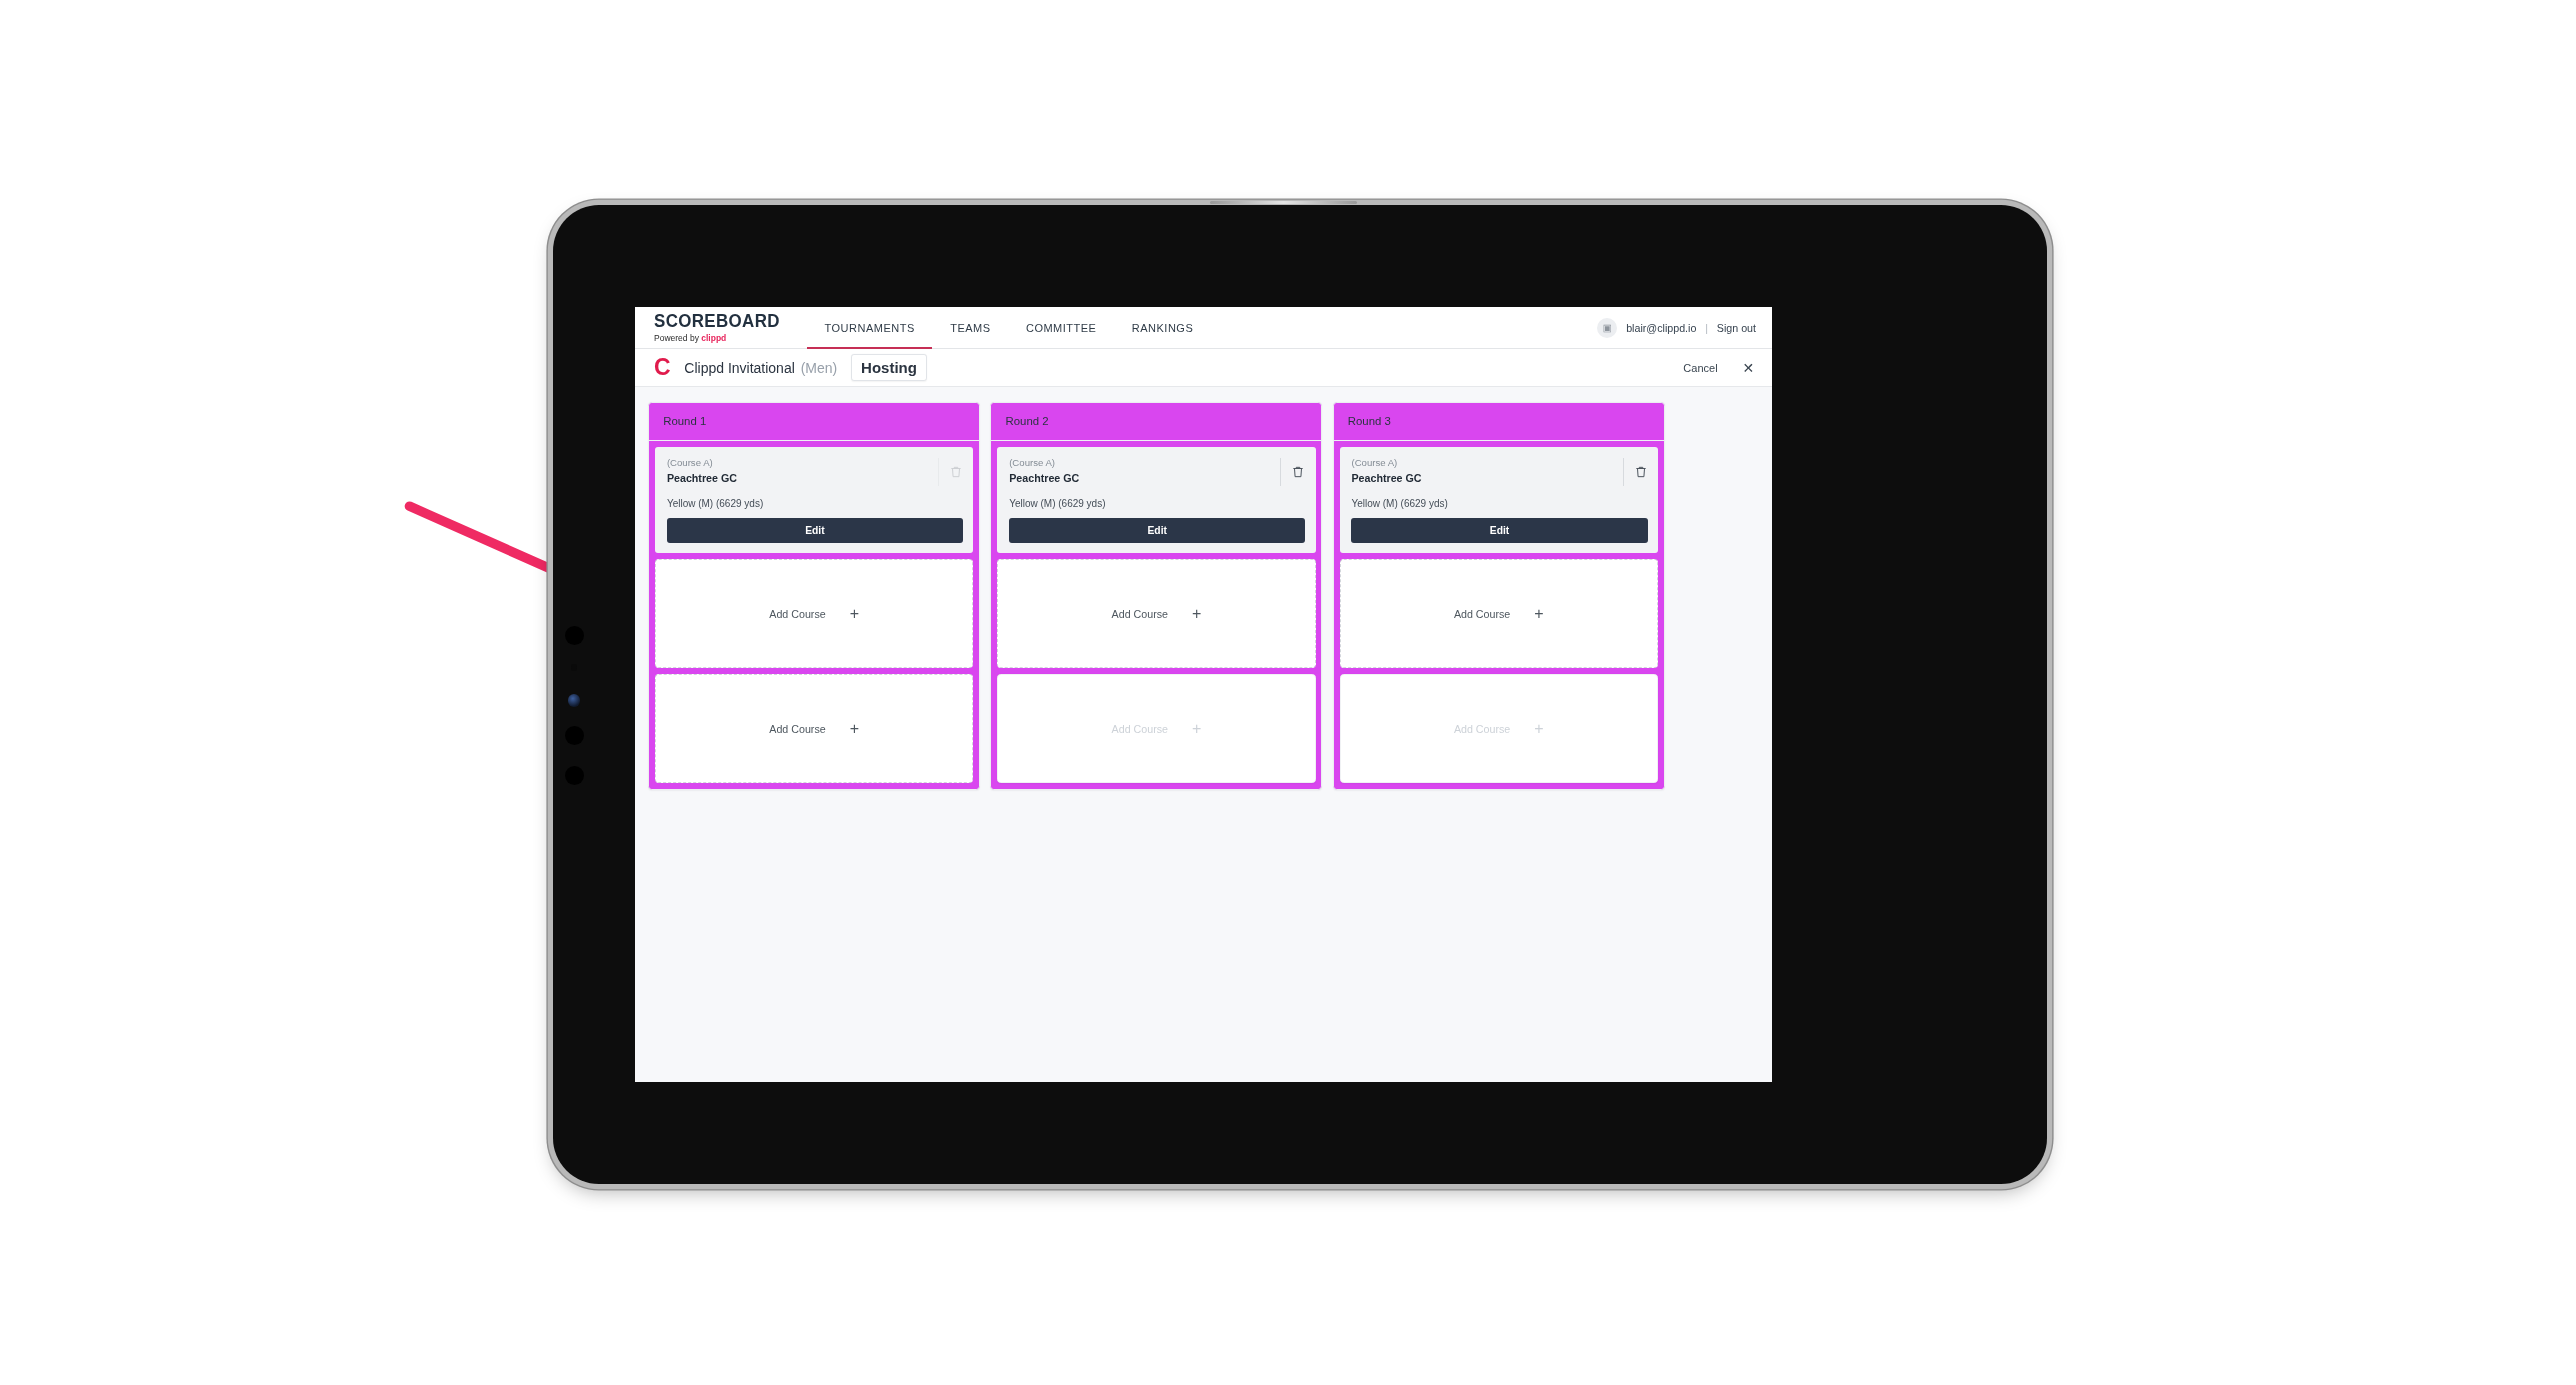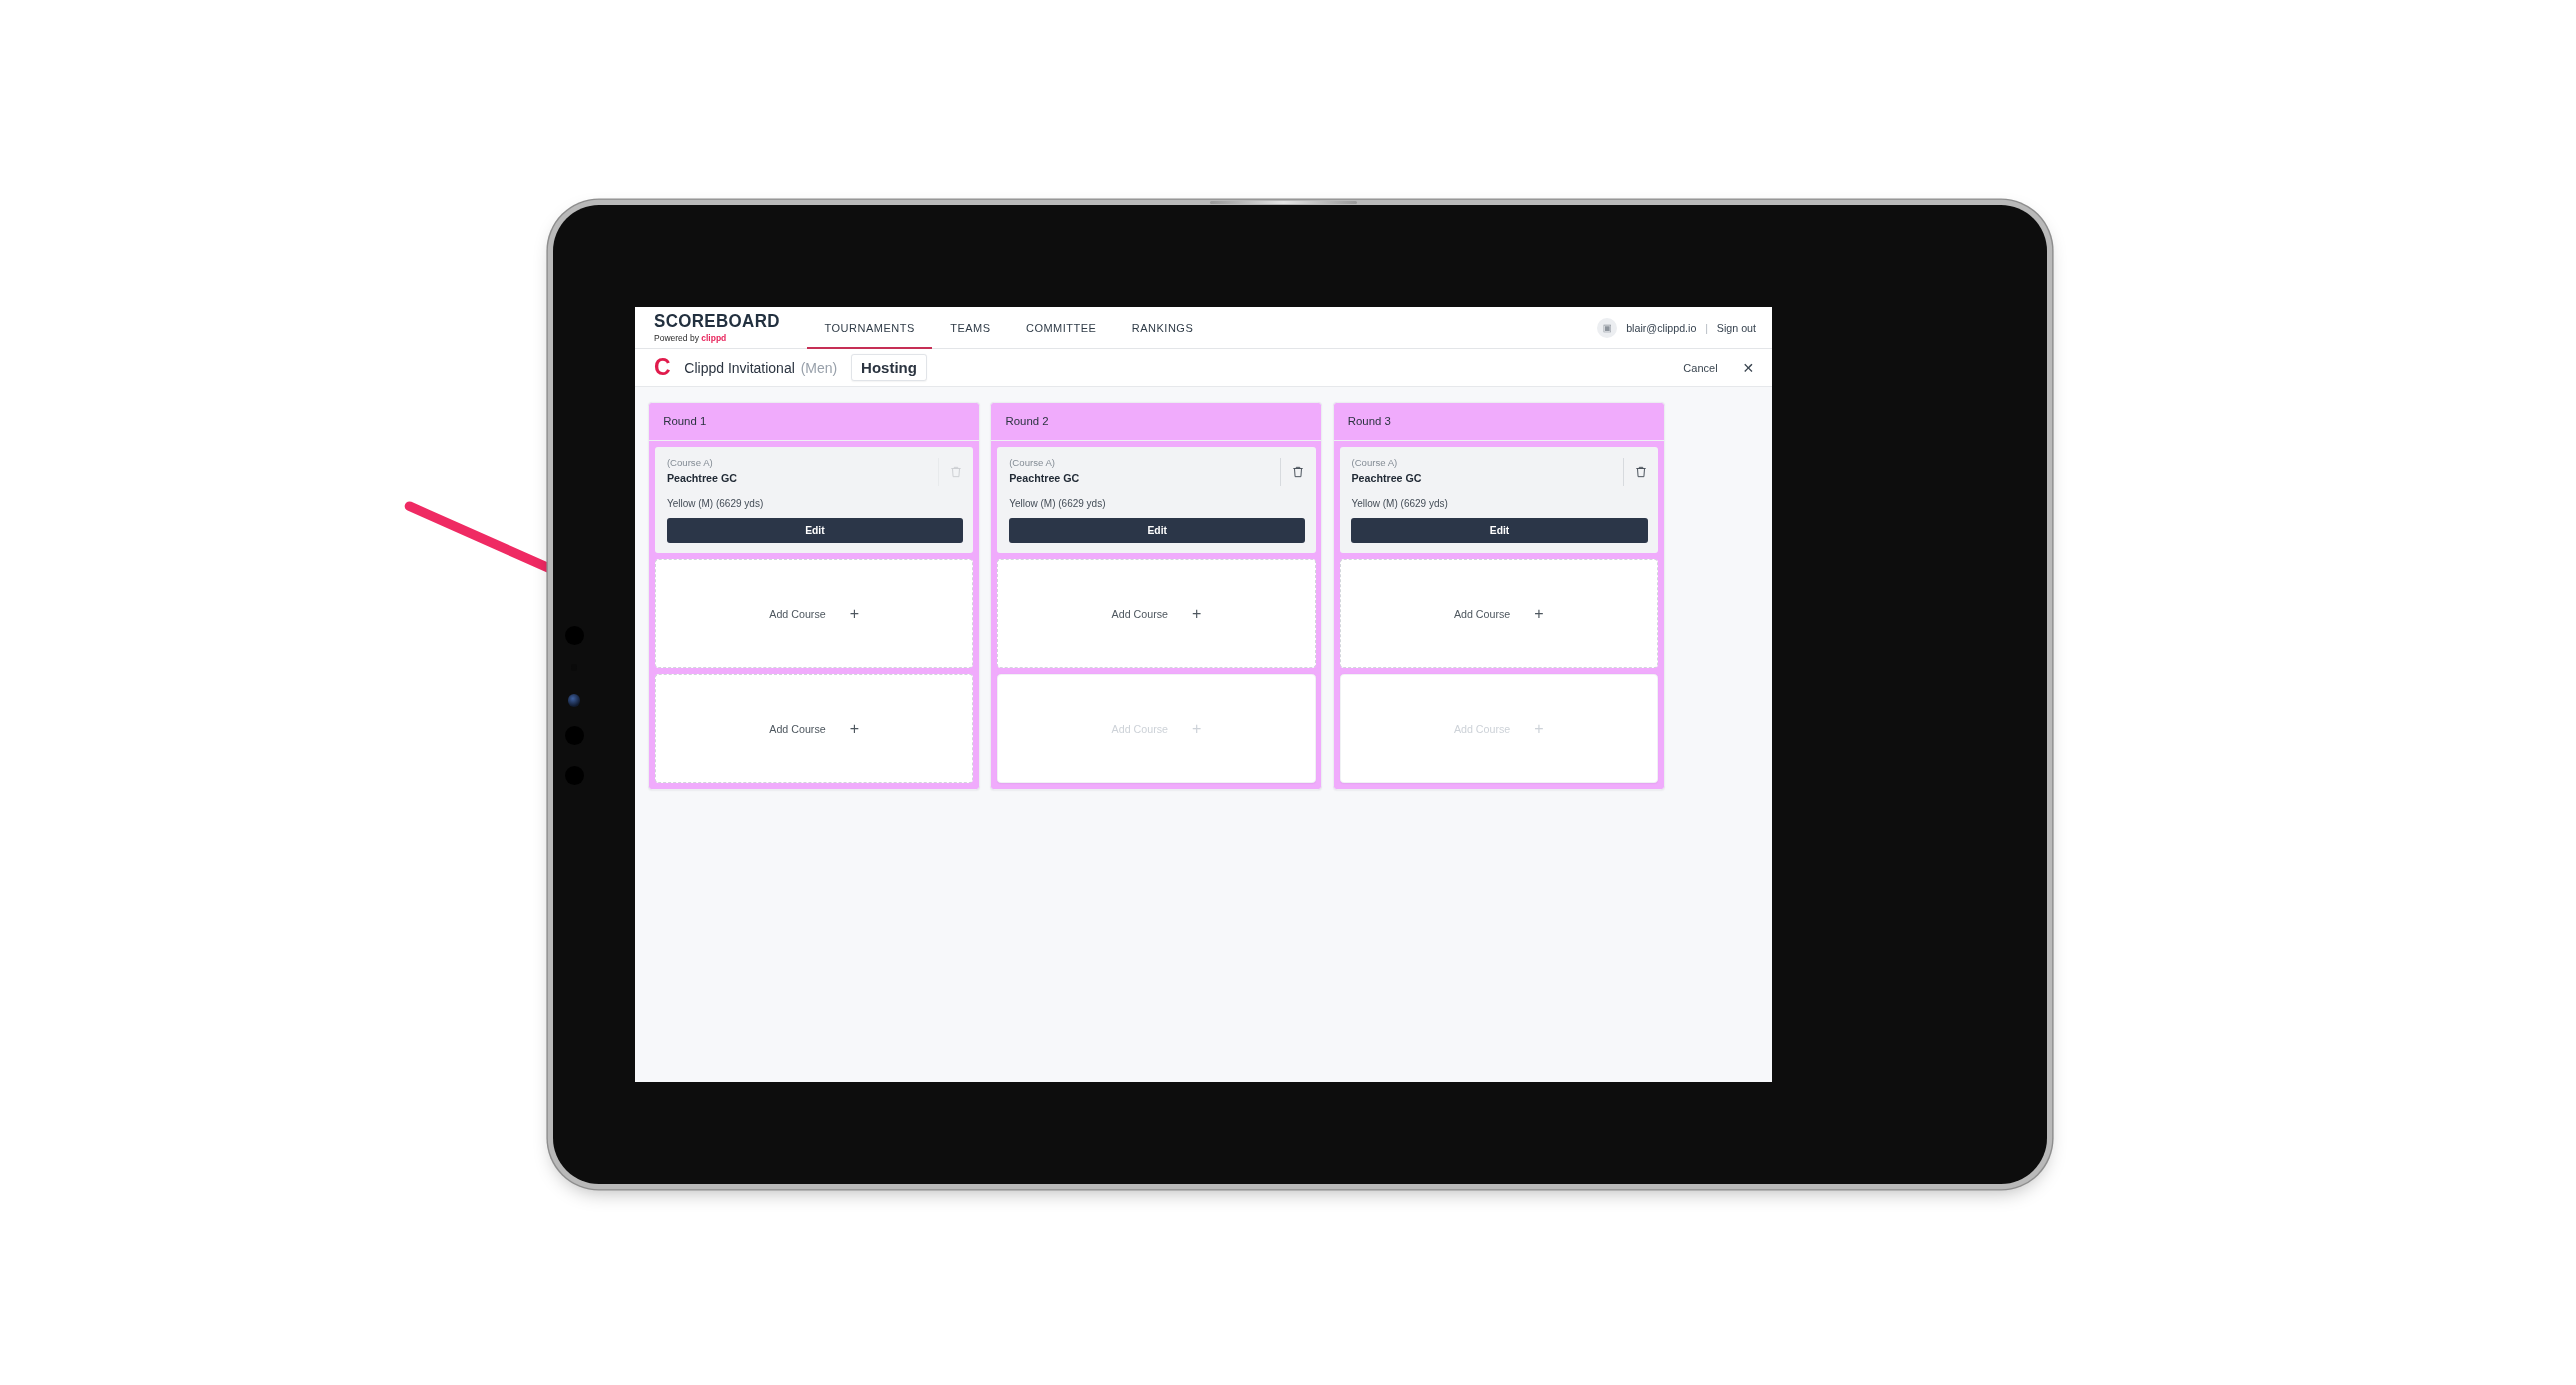--- a/index.html
+++ b/index.html
@@ -105,21 +105,21 @@
     height: 34px; background: #2b3648; display: flex; align-items: center; padding: 0 13.2px; gap: 2.9px;
   }
   .tab {
     font-size: 10.7px; color: #ccd2da; padding: 5.9px 11.8px; border-radius: 4.4px; white-space: nowrap;
   }
   .tab.active { background: #ffffff; color: #2b3648; font-weight: 600; }
 
   
   #board { display: flex; gap: 10.3px; padding: 14.7px 13.2px; align-items: flex-start; }
   .round-col {
-    width: 332px; background: #f0abfc; border: 0.7px solid #eceef1; border-radius: 3.7px;
+    width: 332px; background: #d946ef; border: 0.7px solid #eceef1; border-radius: 3.7px;
     box-shadow: 0 0.7px 1.5px rgba(16,24,40,.05); overflow: hidden;
   }
   .round-header {
     padding: 12.5px 14px; font-size: 11.4px; color: #2b3440; border-bottom: 0.7px solid #eef0f3;
   }
   .round-body { padding: 5.9px; }
 
   .course-card { background: #f2f3f5; border-radius: 2.9px; padding: 10.3px 10.3px 10.3px 11.8px; }
   .course-top { display: flex; align-items: flex-start; }
   .course-meta { flex: 1; }

